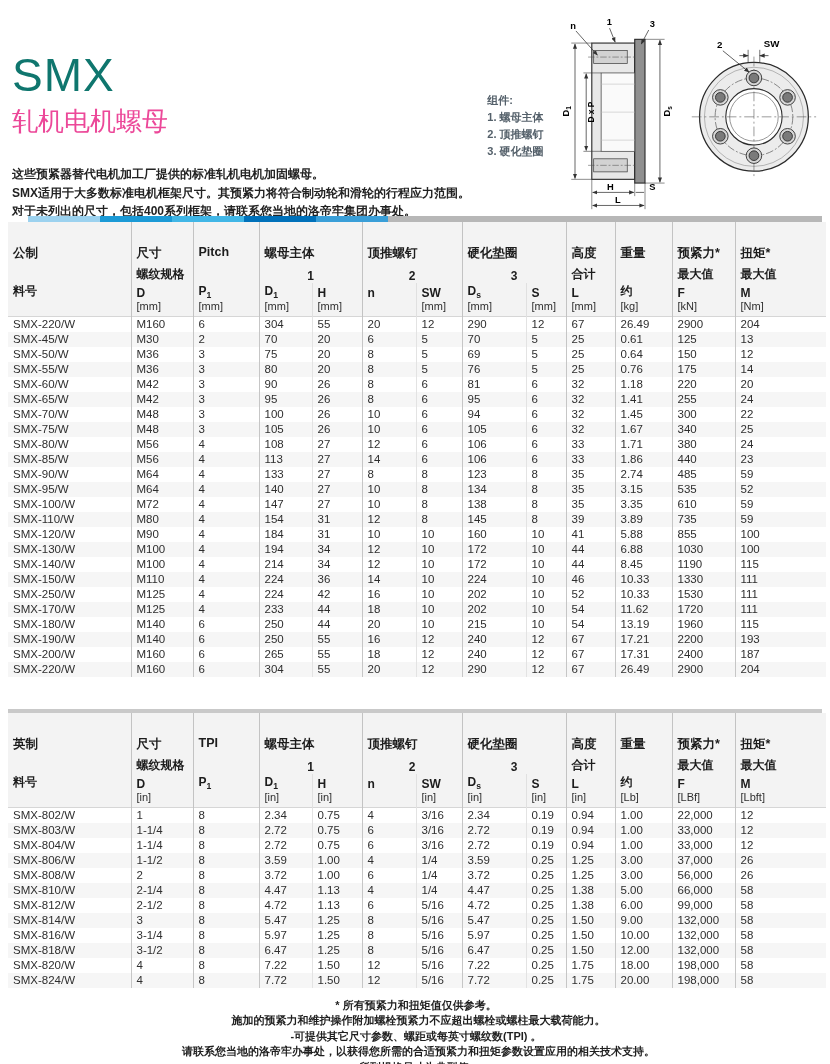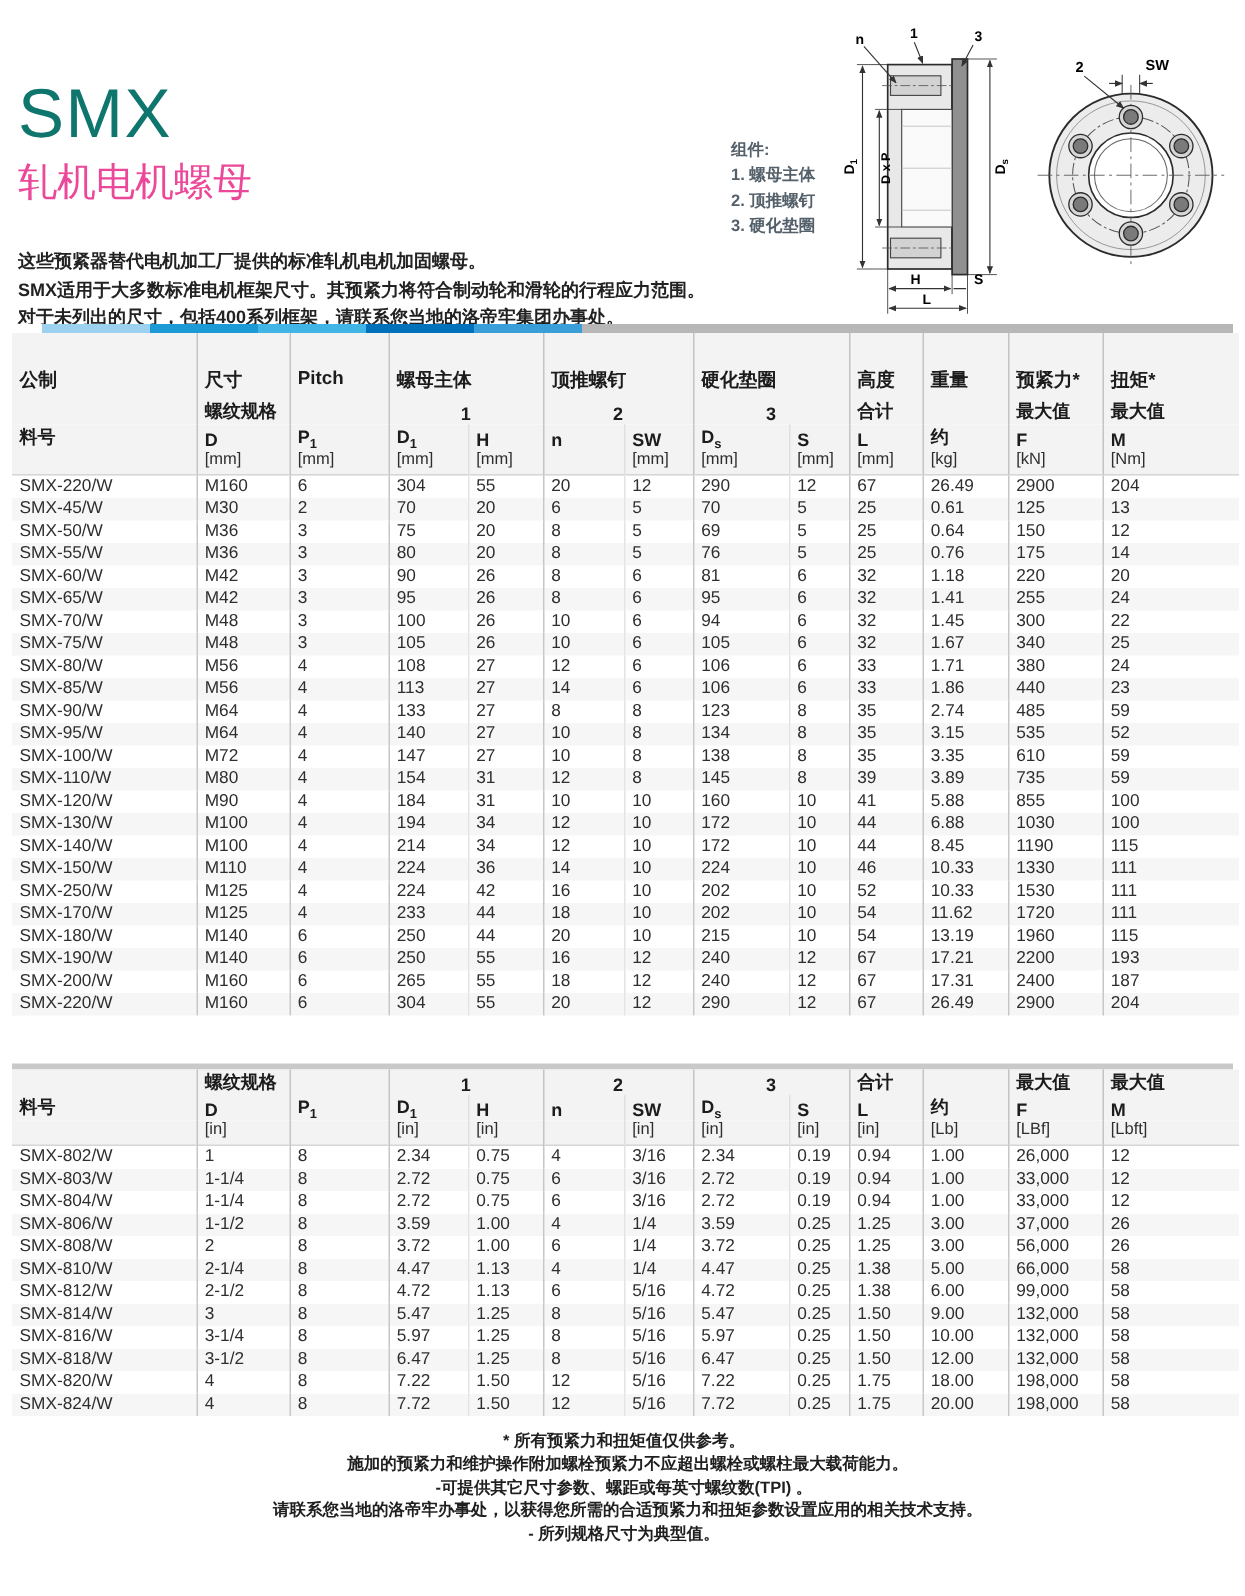--- a/index.html
+++ b/index.html
@@ -631,20 +631,32 @@
         <col class="c6">
         <col class="c7">
       <col class="c8">
         <col class="c9">
         <col class="c10">
         <col class="c11">
         <col class="c12">
         <col class="c13">
     </colgroup>
     <thead>
+      <tr class="hr1">
+        <th>英制</th>
+        <th class="gb">尺寸</th>
+        <th class="gb">TPI</th>
+        <th class="gb" colspan="2">螺母主体</th>
+        <th class="gb" colspan="2">顶推螺钉</th>
+        <th class="gb" colspan="2">硬化垫圈</th>
+        <th class="gb">高度</th>
+        <th class="gb">重量</th>
+        <th class="gb">预紧力*</th>
+        <th class="gb">扭矩*</th>
+      </tr>
       <tr class="hr2">
         <th></th>
         <th class="gb">螺纹规格</th>
         <th class="gb"></th>
         <th class="gb ctr" colspan="2">1</th>
         <th class="gb ctr" colspan="2">2</th>
         <th class="gb ctr" colspan="2">3</th>
         <th class="gb">合计</th>
         <th class="gb"></th>
         <th class="gb">最大值</th>
@@ -687,21 +699,21 @@
           <td>1</td>
           <td>8</td>
           <td>2.34</td>
           <td>0.75</td>
           <td>4</td>
           <td>3/16</td>
           <td>2.34</td>
           <td>0.19</td>
           <td>0.94</td>
           <td>1.00</td>
-          <td>26,000</td>
+          <td>22,000</td>
           <td>12</td>
         </tr>
         <tr>
           <td>SMX-803/W</td>
           <td>1-1/4</td>
           <td>8</td>
           <td>2.72</td>
           <td>0.75</td>
           <td>6</td>
           <td>3/16</td>

